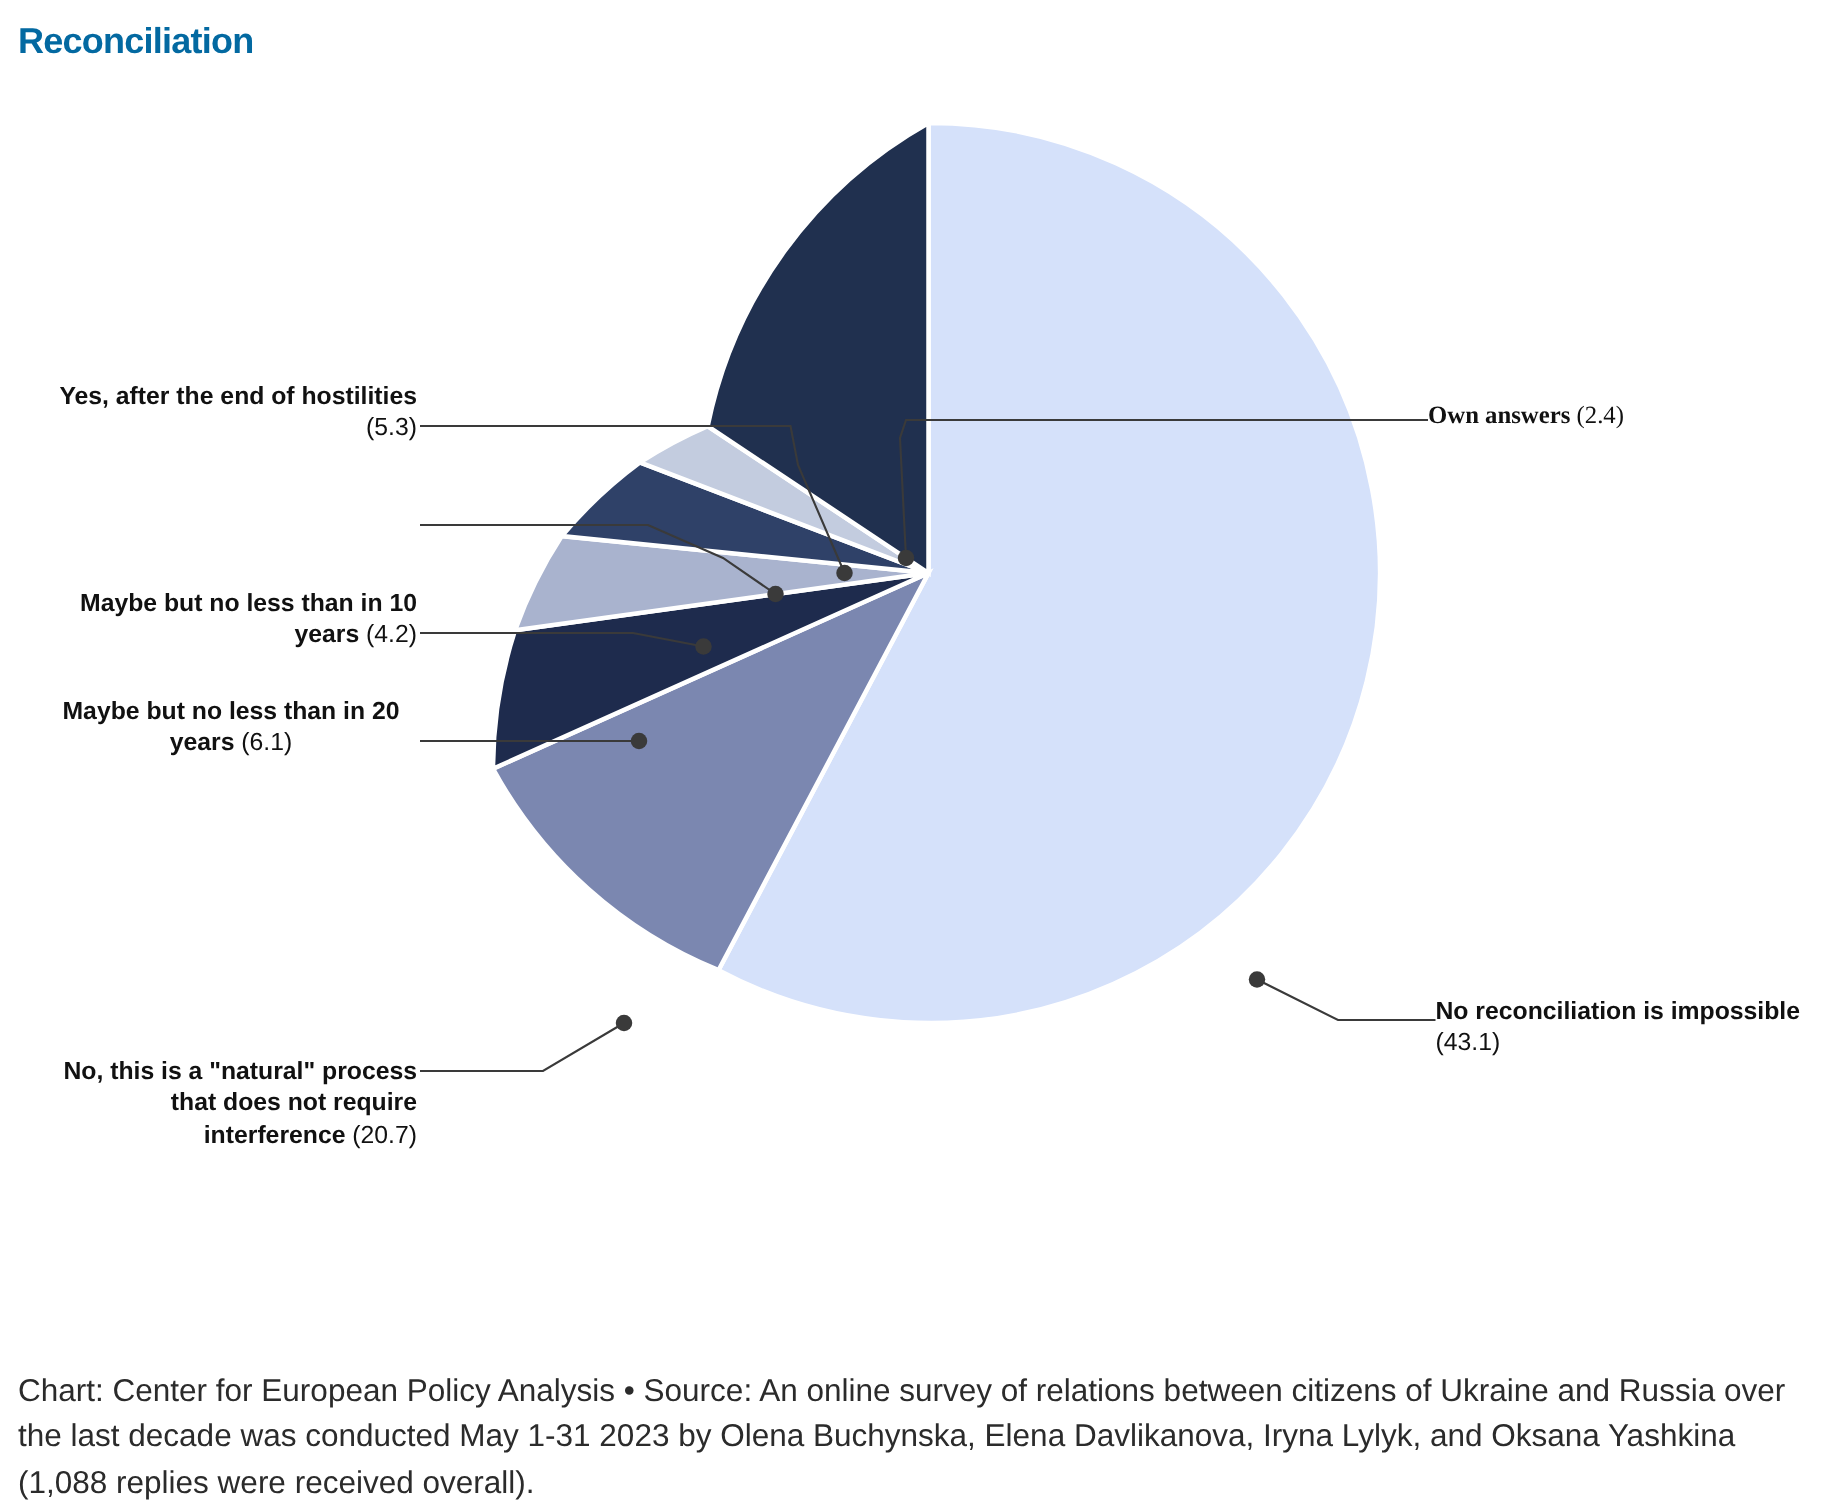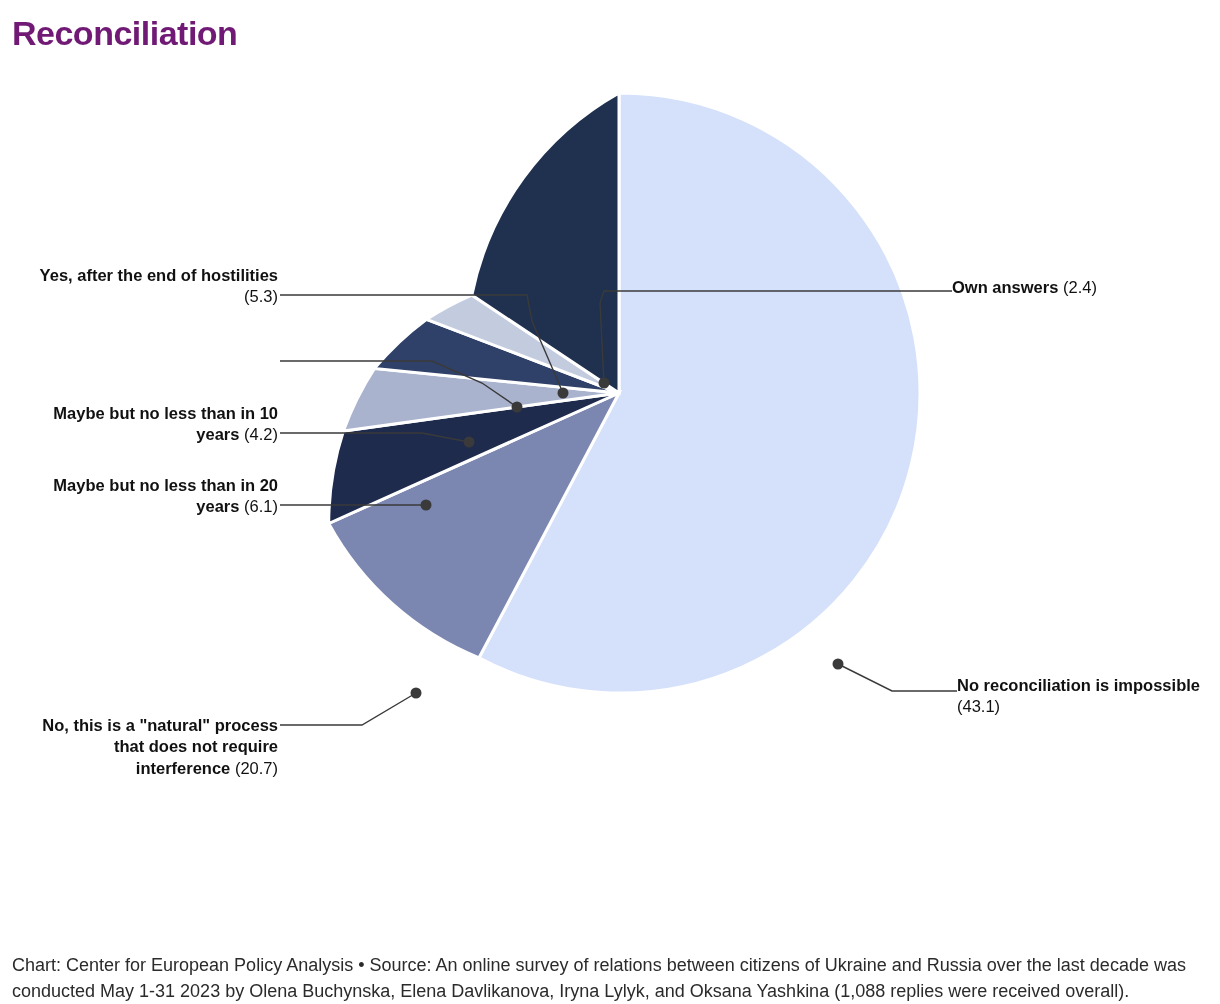--- a/index.html
+++ b/index.html
@@ -16,25 +16,25 @@
     overflow: hidden;
   }
   .page {
     position: relative;
     width: 1220px;
     height: 1004px;
     box-sizing: border-box;
     padding: 0 12px;
   }
   .title {
-    font-size: 34px;
+    font-size: 24px;
     font-weight: bold;
     letter-spacing: -0.5px;
     margin: 14px 0 10px 0;
-    color: #701a75;
+    color: #0369a1;
   }
   .subtitle {
     font-size: 17.5px;
     line-height: 1.45;
     color: #2b2b2b;
     max-width: 1190px;
     margin-bottom: 6px;
   }
   .chart-area {
     position: relative;
@@ -60,21 +60,21 @@
     text-align: left;
   }
   .label.left {
     text-align: right;
   }
   .footer {
     position: absolute;
     left: 12px;
     bottom: 14px;
     width: 1180px;
-    font-size: 18px;
+    font-size: 21px;
     line-height: 1.45;
     color: #2b2b2b;
   }
 </style>
 </head>
 <body>
 
 <div class="page">
 
   <div class="title">Reconciliation</div>
@@ -119,36 +119,36 @@
     <div class="label right" style="left:945px; top:612px; width:245px;">
       <b>No reconciliation is impossible</b>
       <span class="val">(43.1)</span>
     </div>
 
     <div class="label left" style="left:18px; top:652px; width:248px;">
       <b>No, this is a "natural" process that does not require interference</b>
       <span class="val">(20.7)</span>
     </div>
 
-    <div class="label left" style="left:18px; top:412px; width:248px;">
+    <div class="label left" style="left:18px; top:412px; width:248px;text-align:center;">
       <b>Maybe but no less than in 20 years</b>
       <span class="val">(6.1)</span>
     </div>
 
     <div class="label left" style="left:18px; top:340px; width:248px;">
       <b>Maybe but no less than in 10 years</b>
       <span class="val">(4.2)</span>
     </div>
 
 
     <div class="label left" style="left:18px; top:202px; width:248px;">
       <b>Yes, after the end of hostilities</b>
       <span class="val">(5.3)</span>
     </div>
 
-    <div class="label right" style="left:940px; top:214px; width:250px;">
+    <div class="label right" style="left:940px; top:214px; width:250px;font-family:Liberation Serif, serif;">
       <b>Own answers</b>
       <span class="val">(2.4)</span>
     </div>
   </div>
 
   <div class="footer">Chart: Center for European Policy Analysis • Source: An online survey of relations between citizens of Ukraine and Russia over the last decade was conducted May 1-31 2023 by Olena Buchynska, Elena Davlikanova, Iryna Lylyk, and Oksana Yashkina (1,088 replies were received overall).</div>
 </div>
 
 </body></html>

